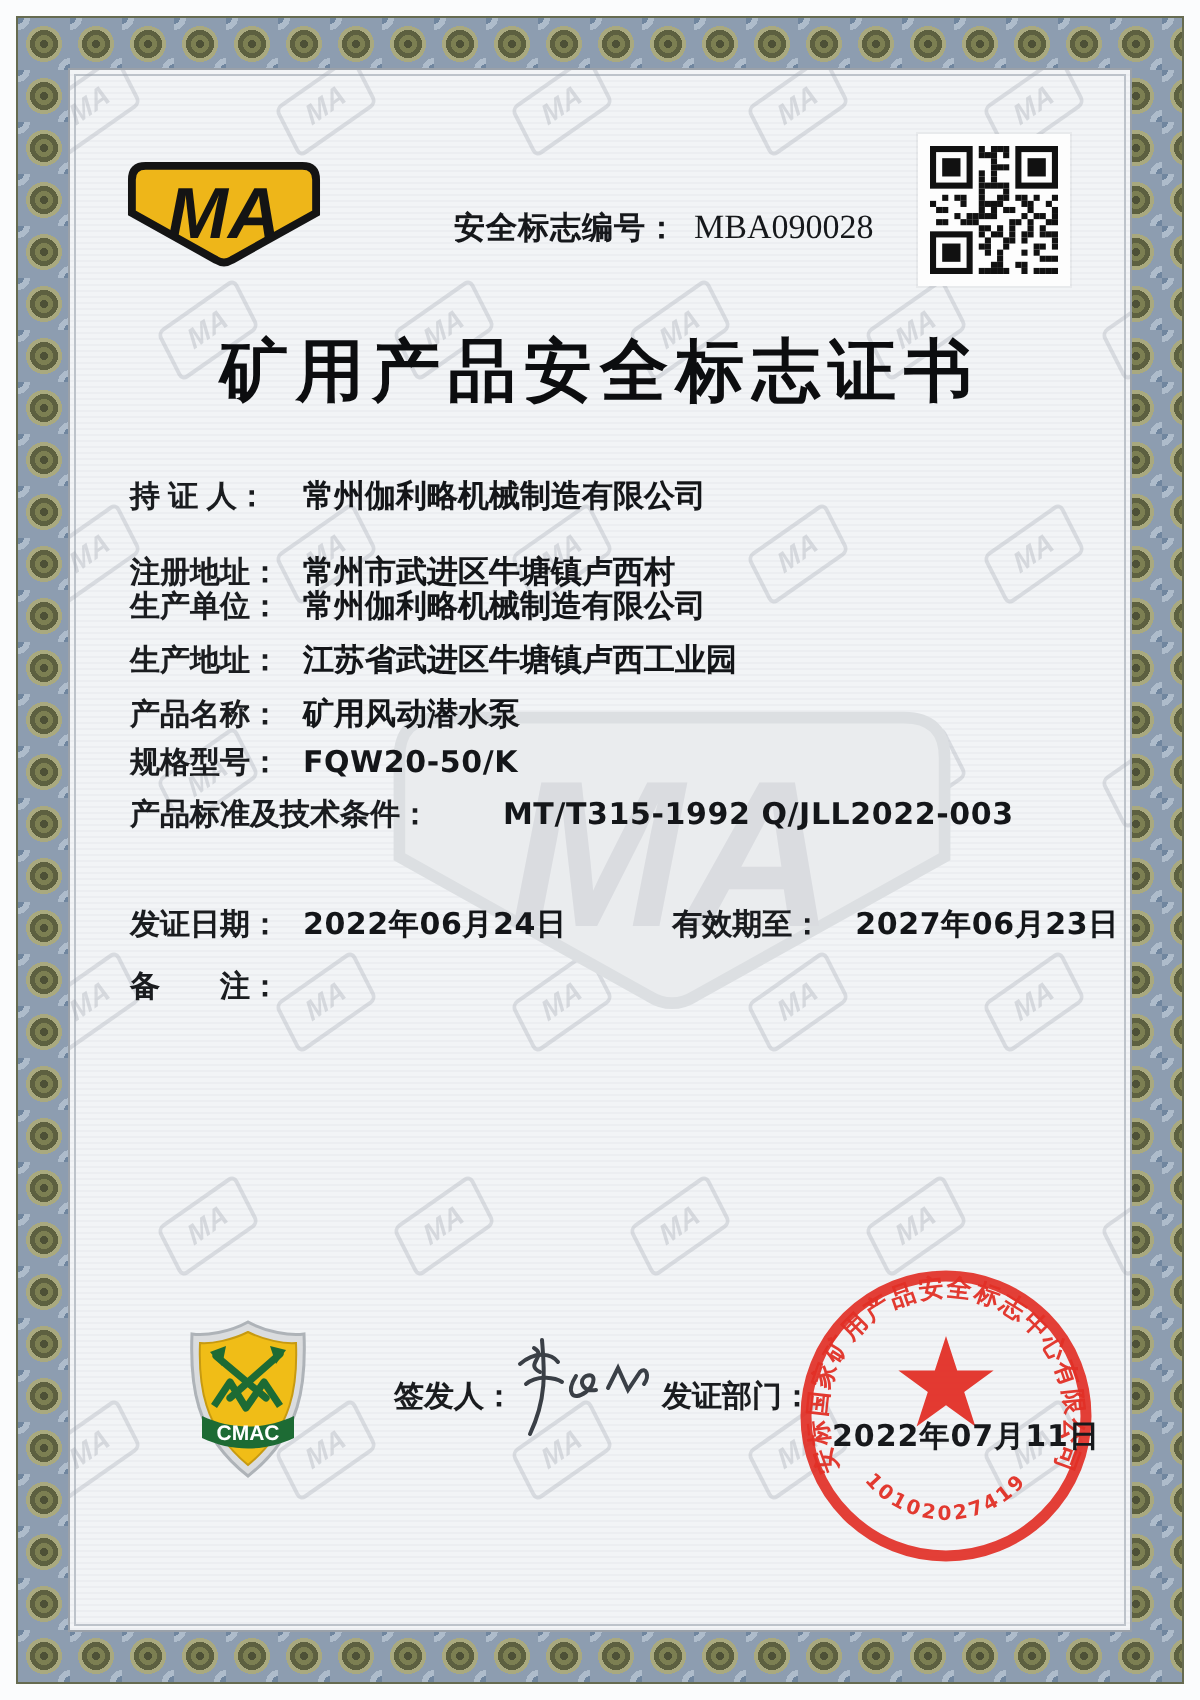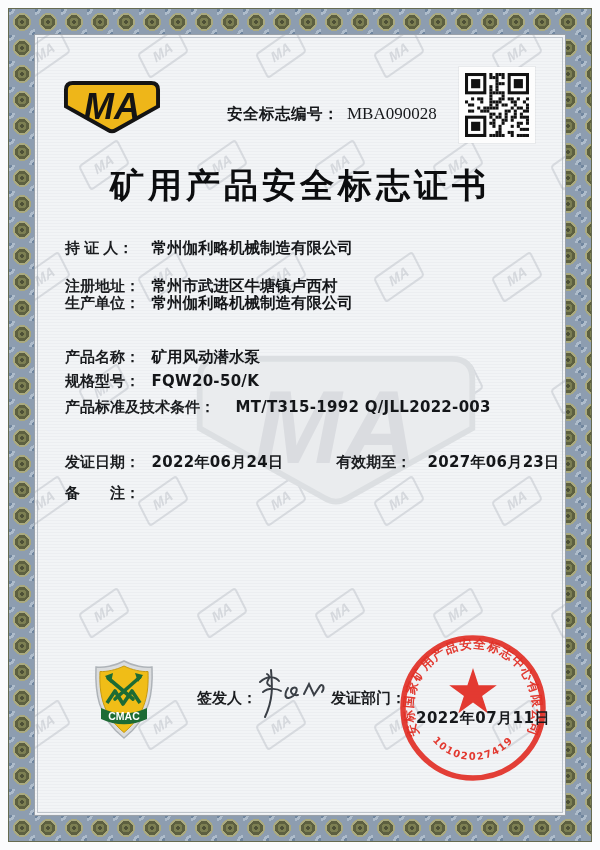--- a/index.html
+++ b/index.html
@@ -33,21 +33,21 @@
   .certno .lab{font:700 15.5px "Liberation Sans",sans-serif;color:#16181b;letter-spacing:.5px;text-align:right;}
   .certno .val{font:400 17px "Liberation Serif",serif;color:#16181b;margin-left:8px;text-align:right;}
   .qr-box{position:absolute;left:424px;top:32px;width:76px;height:76px;background:#fdfdfd;
     box-shadow:0 0 0 1px rgba(0,0,0,.04);}
   .qr-box svg{position:absolute;left:6px;top:6px;}
   .title{position:absolute;left:0;top:128px;width:100%;text-align:center;
     font:900 34px "Liberation Sans",sans-serif;color:#0c0d0f;letter-spacing:4px;}
   
   .row{position:absolute;left:30px;white-space:nowrap;}
   .flabel{display:inline-block;width:82px;font:700 15px "Liberation Sans",sans-serif;color:#1a1c1f;}
-  .flabel.auto{width:auto;margin-right:16px;}
+  .flabel.auto{width:auto;margin-right:32px;}
   .fvalue.kai{font:700 15.5px "DejaVu Serif",serif;color:#141619;}
   .fvalue.num{font:700 15px "DejaVu Sans",sans-serif;color:#141619;letter-spacing:.3px;}
   .gap{display:inline-block;width:44px;}
   .lab2{font:700 15px "Liberation Sans",sans-serif;color:#1a1c1f;margin-right:12px;}
   
   .statement{position:absolute;left:27px;top:532px;width:480px;
     font:700 14.5px "DejaVu Serif",serif;color:#101214;line-height:20.5px;
     text-indent:2em;text-align:justify;}
   
   .cmac{position:absolute;left:58px;top:624px;width:62px;}
@@ -255,20 +255,24 @@
       <span class="fvalue kai">常州伽利略机械制造有限公司</span>
     </div>
     <div class="row" style="top:241px">
       <span class="flabel">注册地址：</span>
       <span class="fvalue kai">常州市武进区牛塘镇卢西村</span>
     </div>
     <div class="row" style="top:258px">
       <span class="flabel">生产单位：</span>
       <span class="fvalue kai">常州伽利略机械制造有限公司</span>
     </div>
+    <div class="row" style="top:285px">
+      <span class="flabel">生产地址：</span>
+      <span class="fvalue kai">江苏省武进区牛塘镇卢西工业园</span>
+    </div>
     <div class="row" style="top:312px">
       <span class="flabel">产品名称：</span>
       <span class="fvalue kai">矿用风动潜水泵</span>
     </div>
     <div class="row" style="top:337px">
       <span class="flabel">规格型号：</span>
       <span class="fvalue num">FQW20-50/K</span>
     </div>
     <div class="row" style="top:363px">
       <span class="flabel auto">产品标准及技术条件：</span>

